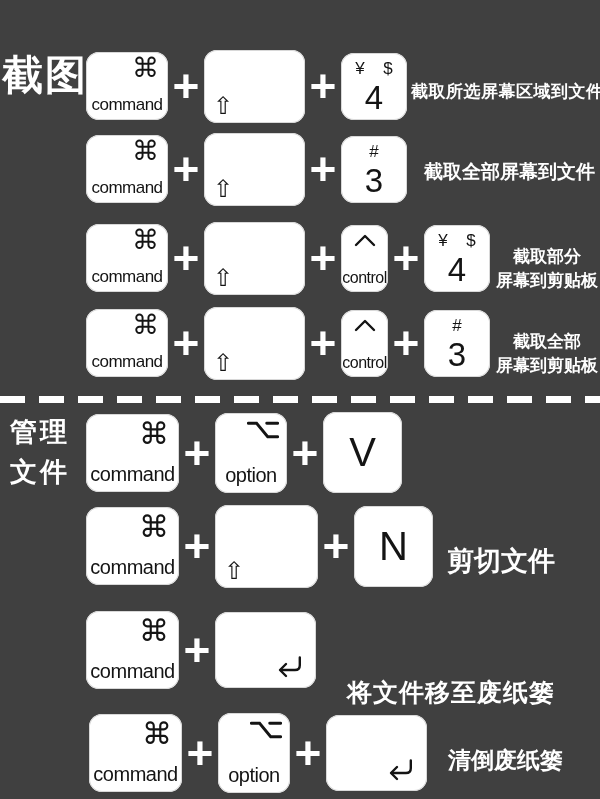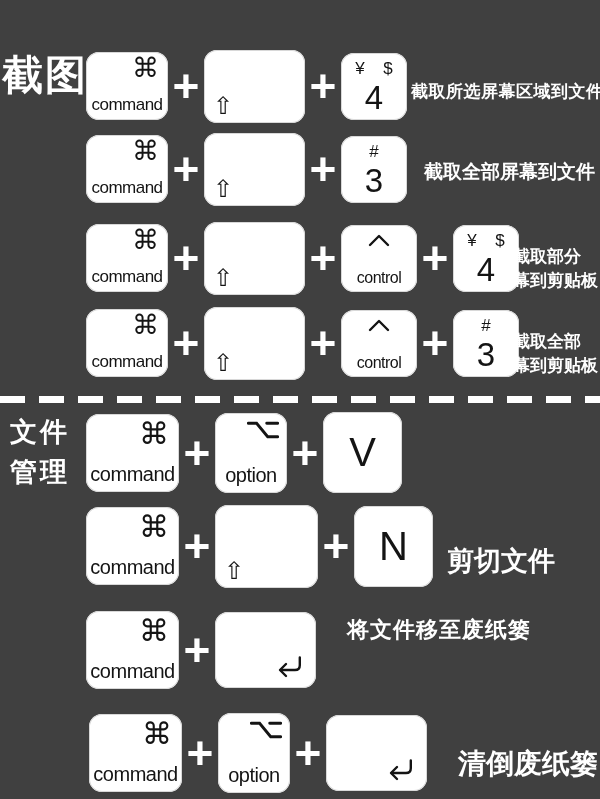--- a/index.html
+++ b/index.html
@@ -20,21 +20,21 @@
   .r4{top:306px;height:74px}
   .r5{top:412px;height:81px}
   .r6{top:503px;height:86px}
   .r7{top:610px;height:80px}
   .r8{top:712px;height:81px;left:89px}
 
   .key{position:relative;background:#fff;border-radius:13px;color:#141414;
        flex:0 0 auto;box-shadow:0 0 0 1px #d8d8d8 inset;}
   .s1 .kcmd{width:82px;height:68px}
   .s1 .kshift{width:101px;height:73px}
-  .s1 .kctl{width:76px;height:67px}
+  .s1 .kctl{width:47px;height:67px}
   .s1 .knum{width:66px;height:67px}
   .s2 .kcmd{width:93px;height:78px}
   .s2 .kshift{width:103px;height:83px}
   .s2 .kopt{width:72px;height:80px}
   .s2 .kletter{width:79px;height:81px;display:flex;align-items:center;justify-content:center}
   .s2 .kret{width:101px;height:76px}
 
   .plus{width:36px;text-align:center;font-size:46px;font-weight:700;color:#fff;line-height:1;
         flex:0 0 auto;}
 
@@ -56,22 +56,22 @@
 
   
   .desc{position:absolute;color:#fff;font-weight:700;white-space:nowrap;}
   .d1{left:411px;top:80px;font-size:17px;letter-spacing:0.5px}
   .d2{left:424px;top:159px;font-size:19px}
   .d3,.d4{left:492px;width:110px;text-align:center;font-size:17px;line-height:24px}
   .d3{top:245px}
   .d4{top:330px}
   .d5{left:447px;top:443px;font-size:27px}
   .d6{left:447px;top:543px;font-size:27px}
-  .d7{left:347px;top:615px;font-size:22px;letter-spacing:1px}
-  .d8{left:458px;top:745px;font-size:28px}
+  .d7{left:347px;top:676px;font-size:25px;letter-spacing:1px}
+  .d8{left:448px;top:745px;font-size:23px}
 
   .divider{position:absolute;left:0;top:396px;width:600px;height:7px;
            background:repeating-linear-gradient(90deg,#fff 0px,#fff 25px,transparent 25px,transparent 39px);}
 </style>
 </head>
 <body>
 
 <div class="page">
 
   <div class="title-jietu">截图</div>
@@ -160,22 +160,22 @@
     </div>
   </div>
   <div class="desc d4">
     <div>截取全部</div>
     <div>屏幕到剪贴板</div>
   </div>
 
   <div class="divider"></div>
 
   <div class="title-file">
+    <div>管理</div>
     <div>文件</div>
-    <div>管理</div>
   </div>
 
   <div class="row s2 r5">
     <div class="key kcmd">
       <span class="cmd-sym">⌘</span>
       <span class="klabel">command</span>
     </div>
     <span class="plus">+</span>
     <div class="key kopt">
       <svg class="opt-svg" width="32" height="20" viewBox="0 0 26 16">

